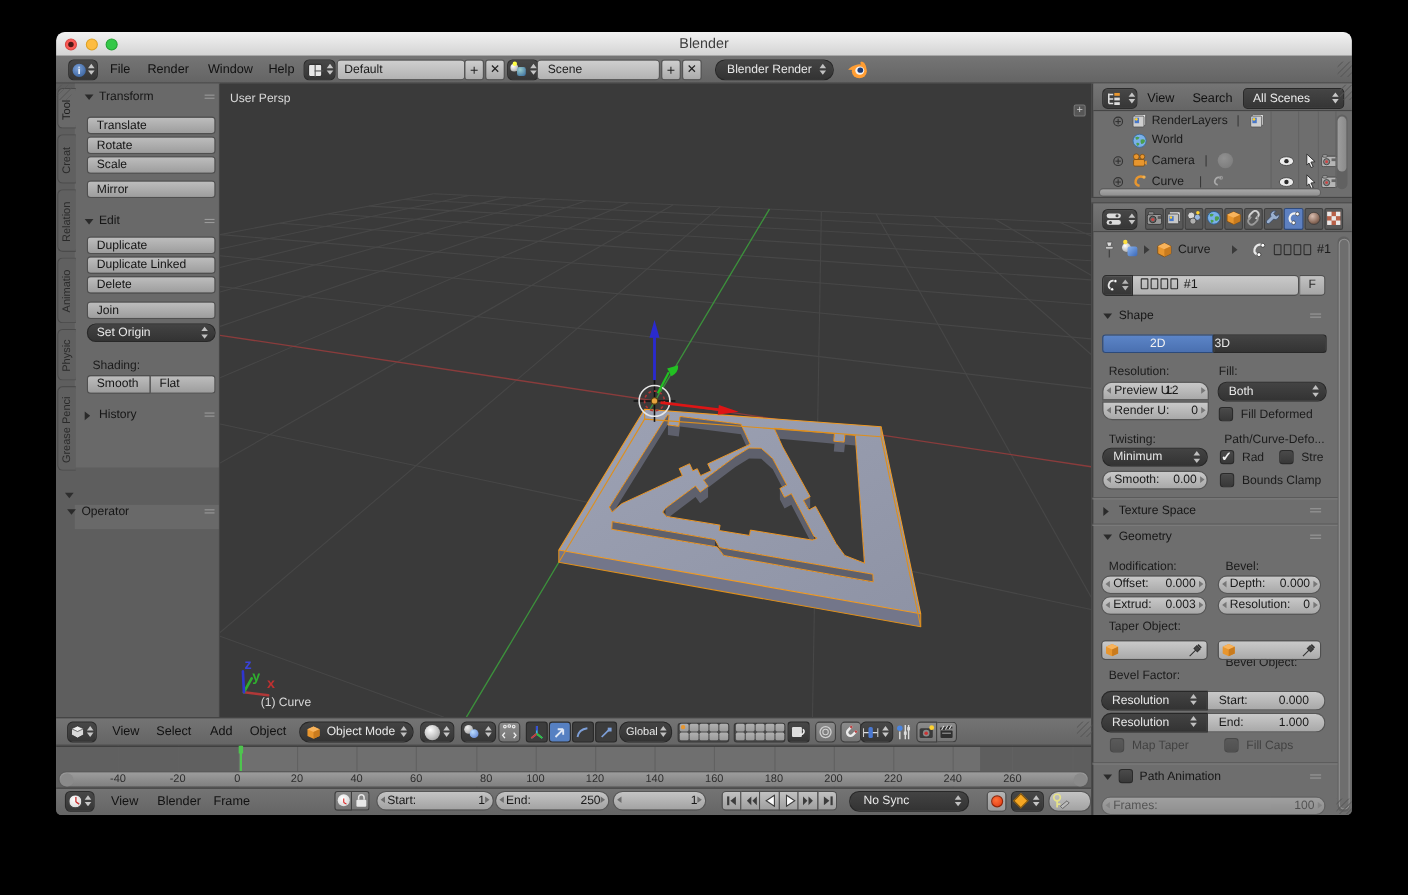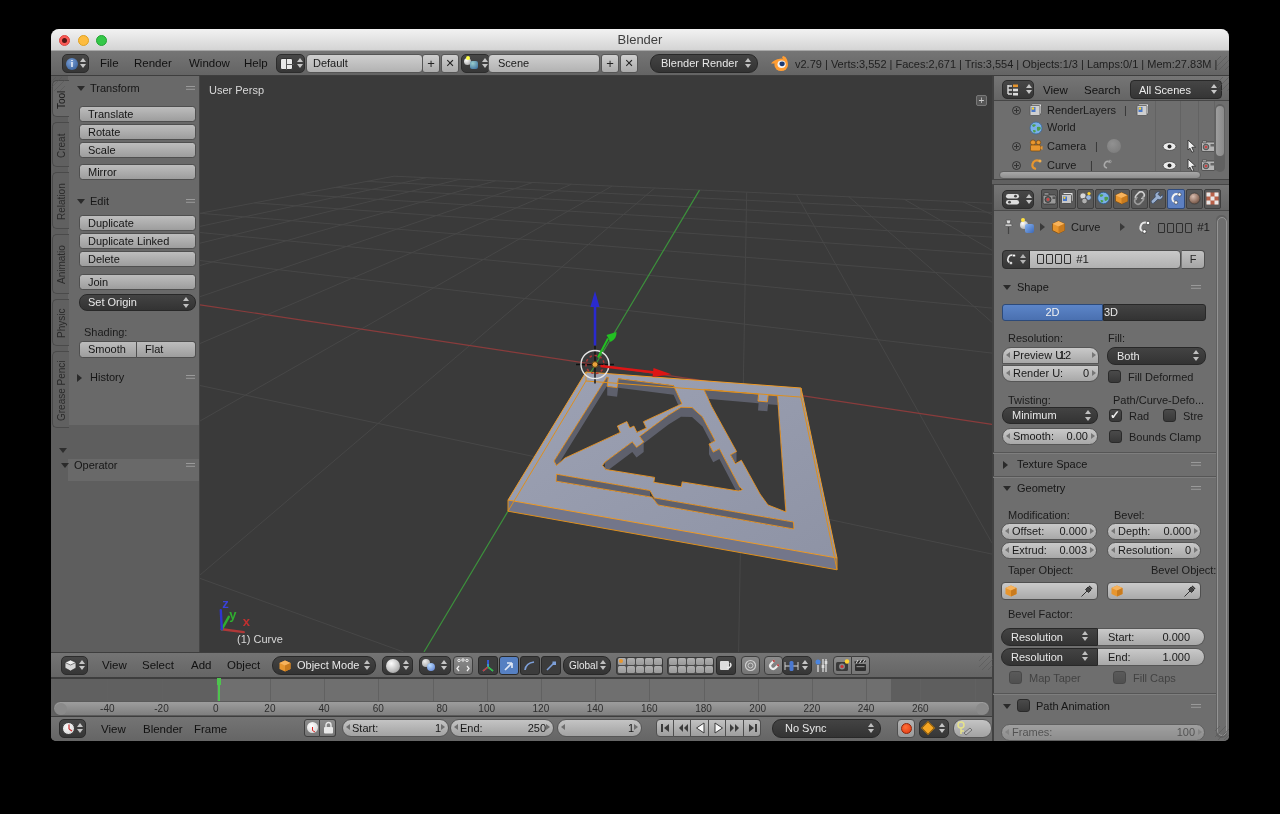--- a/index.html
+++ b/index.html
@@ -50,21 +50,20 @@
     <div style="position:absolute;left:599px;top:25px;width:108px;height:19px;background:linear-gradient(#434343,#333);border:1px solid #282828;border-radius:9px;color:#e8e8e8;font-size:11px;line-height:17px;padding-left:10px">Blender Render</div>
     <div style="position:absolute;left:694px;top:28.5px;width:0;height:0;border-left:3.5px solid transparent;border-right:3.5px solid transparent;border-bottom:4.5px solid #c0c0c0"></div>
     <div style="position:absolute;left:694px;top:35.0px;width:0;height:0;border-left:3.5px solid transparent;border-right:3.5px solid transparent;border-top:4.5px solid #c0c0c0"></div>
     <svg style="position:absolute;left:719px;top:26px;width:19px;height:17px;" viewBox="0 0 19 17">
       <path d="M1 8.5 Q4 4.5 9 4 L13 4 Q11 1.5 13.5 1 Q16 1.5 17 4.5 Q18 7 17.5 9" fill="#ff9d33"></path>
       <ellipse cx="11.2" cy="9.8" rx="6.8" ry="6.3" fill="#ff9d33"></ellipse>
       <ellipse cx="11.6" cy="9.2" rx="4.1" ry="3.8" fill="#f4f4f4"></ellipse>
       <ellipse cx="12.1" cy="8.8" rx="2.6" ry="2.4" fill="#1b3a75"></ellipse>
       <path d="M1 8.5 Q5 10.5 8 9.5 L9.5 12 Q5 13 1 8.5 Z" fill="#2a63c8" opacity="0.0"></path>
     </svg>
-    <div style="position:absolute;left:744px;top:28.5px;width:430px;height:14px;font-size:11px;color:#1e1e1e;white-space:nowrap">v2.79 | Verts:3,552 | Faces:2,671 | Tris:3,554 | Objects:1/3 | Lamps:0/1 | Mem:27.83M |</div>
     <div style="position:absolute;left:0px;top:47px;width:149px;height:576px;background:#5e5e5e"></div>
     <div style="position:absolute;left:17px;top:47px;width:132px;height:349px;background:#696969"></div>
     <div style="position:absolute;left:8px;top:419px;width:0px;height:0px;width:0;height:0;border-left:4px solid transparent;border-right:4px solid transparent;border-top:5px solid #2e2e2e"></div>
     <div style="position:absolute;left:17px;top:430px;width:132px;height:22px;background:#696969"></div>
     <div style="position:absolute;left:148px;top:47px;width:1px;height:576px;background:#454545"></div>
     <div style="position:absolute;left:0.5px;top:51px;width:17px;height:37px;background:#696969;border-radius:5px 0 0 5px;border:1px solid #4a4a4a;border-right:none">
       <div style="position:absolute;left:1px;top:0;width:15px;height:37px;writing-mode:vertical-rl;transform:rotate(180deg);font-size:10px;color:#1c1c1c;text-align:center;line-height:15px">Tool</div>
     </div>
     <div style="position:absolute;left:0.5px;top:93px;width:17px;height:45px;background:#606060;border-radius:5px 0 0 5px;border:1px solid #4a4a4a;border-right:none">
       <div style="position:absolute;left:1px;top:0;width:15px;height:45px;writing-mode:vertical-rl;transform:rotate(180deg);font-size:10px;color:#2a2a2a;text-align:center;line-height:15px">Creat</div>
@@ -697,21 +696,21 @@
     <div style="position:absolute;left:961px;top:515px;width:74px;height:13px;font-size:11px;color:#191919;white-space:nowrap">Extrud:</div>
     <div style="position:absolute;left:1006px;top:515px;width:30px;height:13px;font-size:11px;color:#191919;text-align:right">0.003</div>
     <div style="position:absolute;left:953.5px;top:518px;width:0;height:0;border-top:3.5px solid transparent;border-bottom:3.5px solid transparent;border-right:4px solid #777"></div>
     <div style="position:absolute;left:1038.5px;top:518px;width:0;height:0;border-top:3.5px solid transparent;border-bottom:3.5px solid transparent;border-left:4px solid #777"></div>
     <div style="position:absolute;left:1056px;top:513px;width:94px;height:17px;background:linear-gradient(#c9c9c9,#a8a8a8);border:1px solid #565656;border-radius:9px"></div>
     <div style="position:absolute;left:1067px;top:515px;width:72px;height:13px;font-size:11px;color:#191919;white-space:nowrap">Resolution:</div>
     <div style="position:absolute;left:1110px;top:515px;width:30px;height:13px;font-size:11px;color:#191919;text-align:right">0</div>
     <div style="position:absolute;left:1059.5px;top:518px;width:0;height:0;border-top:3.5px solid transparent;border-bottom:3.5px solid transparent;border-right:4px solid #777"></div>
     <div style="position:absolute;left:1142.5px;top:518px;width:0;height:0;border-top:3.5px solid transparent;border-bottom:3.5px solid transparent;border-left:4px solid #777"></div>
     <div class="lbl" style="position:absolute;left:957px;top:535px;">Taper Object:</div>
-    <div class="lbl" style="position:absolute;left:1063px;top:535px;margin-left:37px;">Bevel Object:</div>
+    <div class="lbl" style="position:absolute;left:1063px;top:567px;">Bevel Object:</div>
     <div style="position:absolute;left:950px;top:553px;width:97px;height:18px;background:linear-gradient(#cacaca,#aaa);border:1px solid #4f4f4f;border-radius:4px"></div>
     <svg style="position:absolute;left:954px;top:556px;width:12px;height:12px;" viewBox="0 0 12 12">
       <path d="M6 0.5 L11.5 3 L11.5 9 L6 11.5 L0.5 9 L0.5 3 Z" fill="#e8962e"></path>
       <path d="M6 0.5 L11.5 3 L6 5.5 L0.5 3 Z" fill="#f7b35c"></path>
       <path d="M6 5.5 L11.5 3 L11.5 9 L6 11.5 Z" fill="#c97b1e"></path>
     </svg>
     <svg style="position:absolute;left:1029px;top:555px;width:14px;height:14px;" viewBox="0 0 14 14">
       <path d="M1.5 12.5 L7 7 M7 7 L8.5 8.5 L11 6 L8 3 L5.5 5.5 Z" fill="#444" stroke="#333" stroke-width="1"></path>
       <path d="M9 2 L12 5" stroke="#333" stroke-width="1.5"></path>
     </svg>

